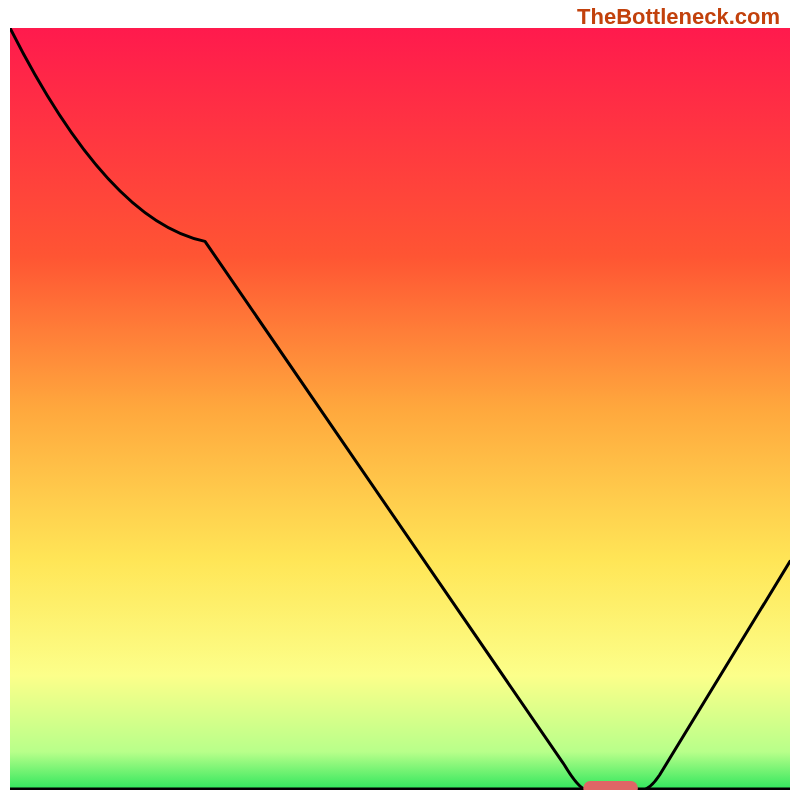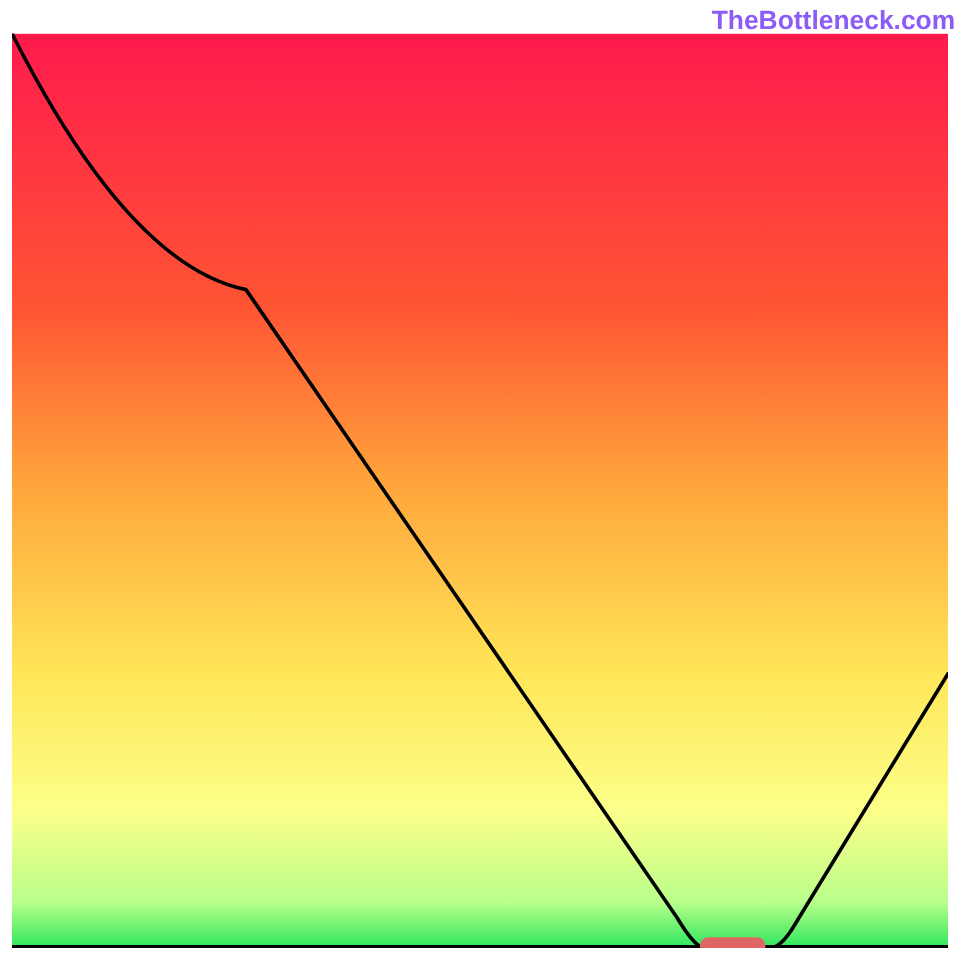--- a/index.html
+++ b/index.html
@@ -12,24 +12,24 @@
   }
   .chart-container {
     position: relative;
     width: 800px;
     height: 800px;
     background: white;
   }
   .watermark {
     position: absolute;
     top: 4px;
-    right: 4px;
+    right: 20px;
     font-size: 22px;
     font-weight: bold;
-    color: #8b5cf6;
+    color: #c2410c;
     z-index: 10;
   }
   .plot-area {
     position: absolute;
     left: 10px;
     top: 28px;
     width: 780px;
     height: 762px;
   }
   svg {

